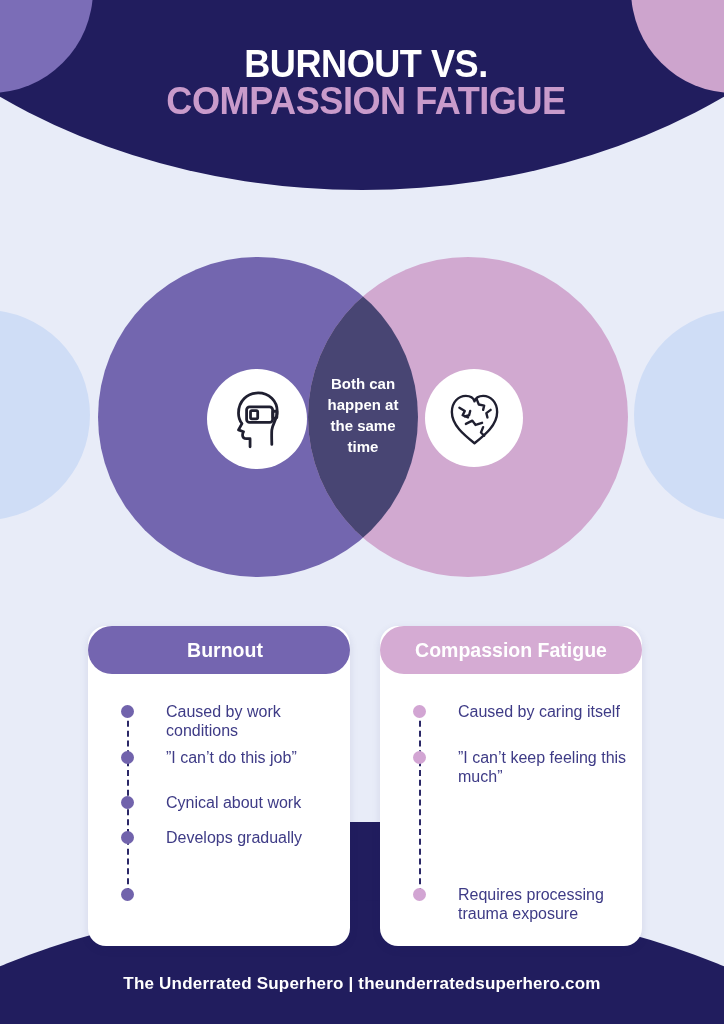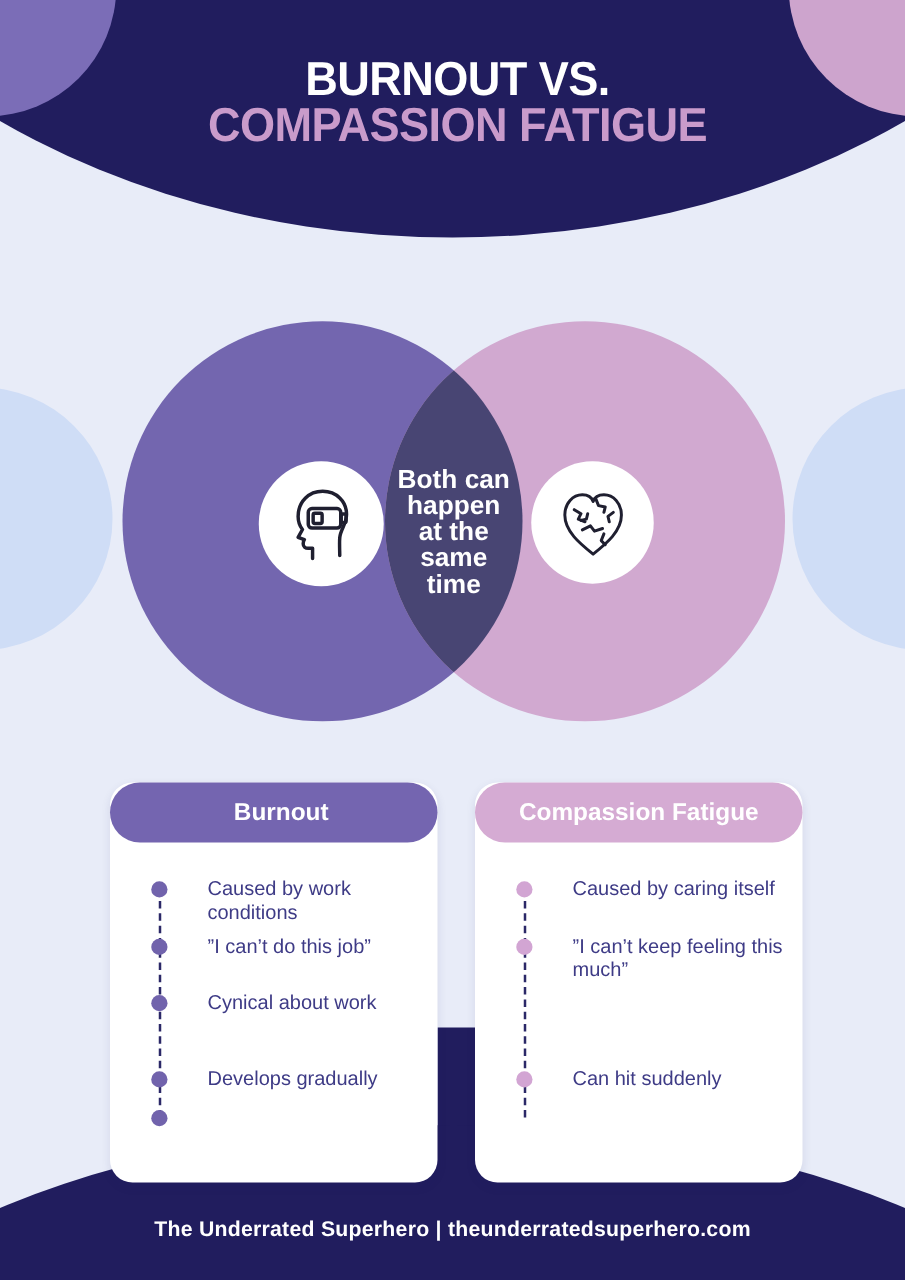--- a/index.html
+++ b/index.html
@@ -13,42 +13,42 @@
   .poster{position:relative;width:724px;height:1024px;overflow:hidden;background:var(--background);}
   .bg{position:absolute;inset:0;display:block;}
 
   .title{position:absolute;top:46px;left:4px;width:100%;text-align:center;font-weight:bold;}
   .title .t1,.title .t2{display:block;font-size:38px;line-height:37px;letter-spacing:-.5px;
     transform:scaleX(.95);transform-origin:50% 50%;}
   .title .t1{color:var(--white);}
   .title .t2{color:var(--title-pink);}
 
   .overlap-text{position:absolute;top:373px;left:315px;width:96px;text-align:center;
-    color:var(--white);font-size:21px;line-height:21px;font-weight:bold;}
+    color:var(--white);font-size:15px;line-height:21px;font-weight:bold;}
 
   .venn-icon{position:absolute;}
   .venn-icon svg{display:block;width:100%;height:100%;}
   .icon-left{top:382px;left:220px;width:74px;height:74px;}
   .icon-right{top:384px;left:440px;width:69px;height:69px;}
 
   .card{position:absolute;top:626px;width:262px;height:320px;background:var(--white);
     border-radius:18px;box-shadow:0 3px 8px rgba(33,29,94,.10);}
   .card-left{left:88px;}
   .card-right{left:380px;}
   .pill{position:absolute;top:0;left:0;right:0;height:48px;border-radius:24px;
     text-align:center;line-height:48px;color:var(--white);font-size:19.5px;font-weight:bold;}
   .pill-purple{background:var(--pill-purple);padding-left:12px;}
   .pill-pink{background:var(--pill-pink);}
 
   .item{position:absolute;left:33px;right:14px;display:flex;column-gap:32px;
     color:var(--text-indigo);font-size:16px;line-height:19px;font-weight:500;}
   .dot{flex:none;width:13px;height:13px;border-radius:50%;margin-top:3px;}
   .card-left  .dot{background:var(--dot-purple);}
   .card-right .dot{background:var(--dot-pink);}
-  .i1{top:76px}.i2{top:122px}.i3{top:167px}.i4{top:228px}.i5{top:259px}
+  .i1{top:76px}.i2{top:122px}.i3{top:167px}.i4{top:202px}.i5{top:259px}
   .dash-line{position:absolute;left:39px;top:85px;height:183px;width:0;
     border-left:2px dashed #2b2867;}
 
   .footer-text{position:absolute;top:974px;left:0;width:100%;text-align:center;
     color:var(--white);font-size:17px;font-weight:bold;letter-spacing:.2px;}
 </style>
 </head>
 <body>
 
 <div class="poster">
@@ -130,21 +130,21 @@
     <div class="pill pill-pink">Compassion Fatigue</div>
     <i class="dash-line"></i>
     <div class="item i1">
       <span class="dot"></span>
       <span class="txt">Caused by caring itself</span>
     </div>
     <div class="item i2">
       <span class="dot"></span>
       <span class="txt">”I can’t keep feeling this much”</span>
     </div>
-    <div class="item i4">
+    <div class="item i5">
       <span class="dot"></span>
-      <span class="txt">Can hit suddenly</span>
+      <span class="txt">Requires processing trauma exposure</span>
     </div>
   </section>
 
   <footer class="footer-text">The Underrated Superhero | theunderratedsuperhero.com</footer>
 
 </div>
 
 </body></html>

